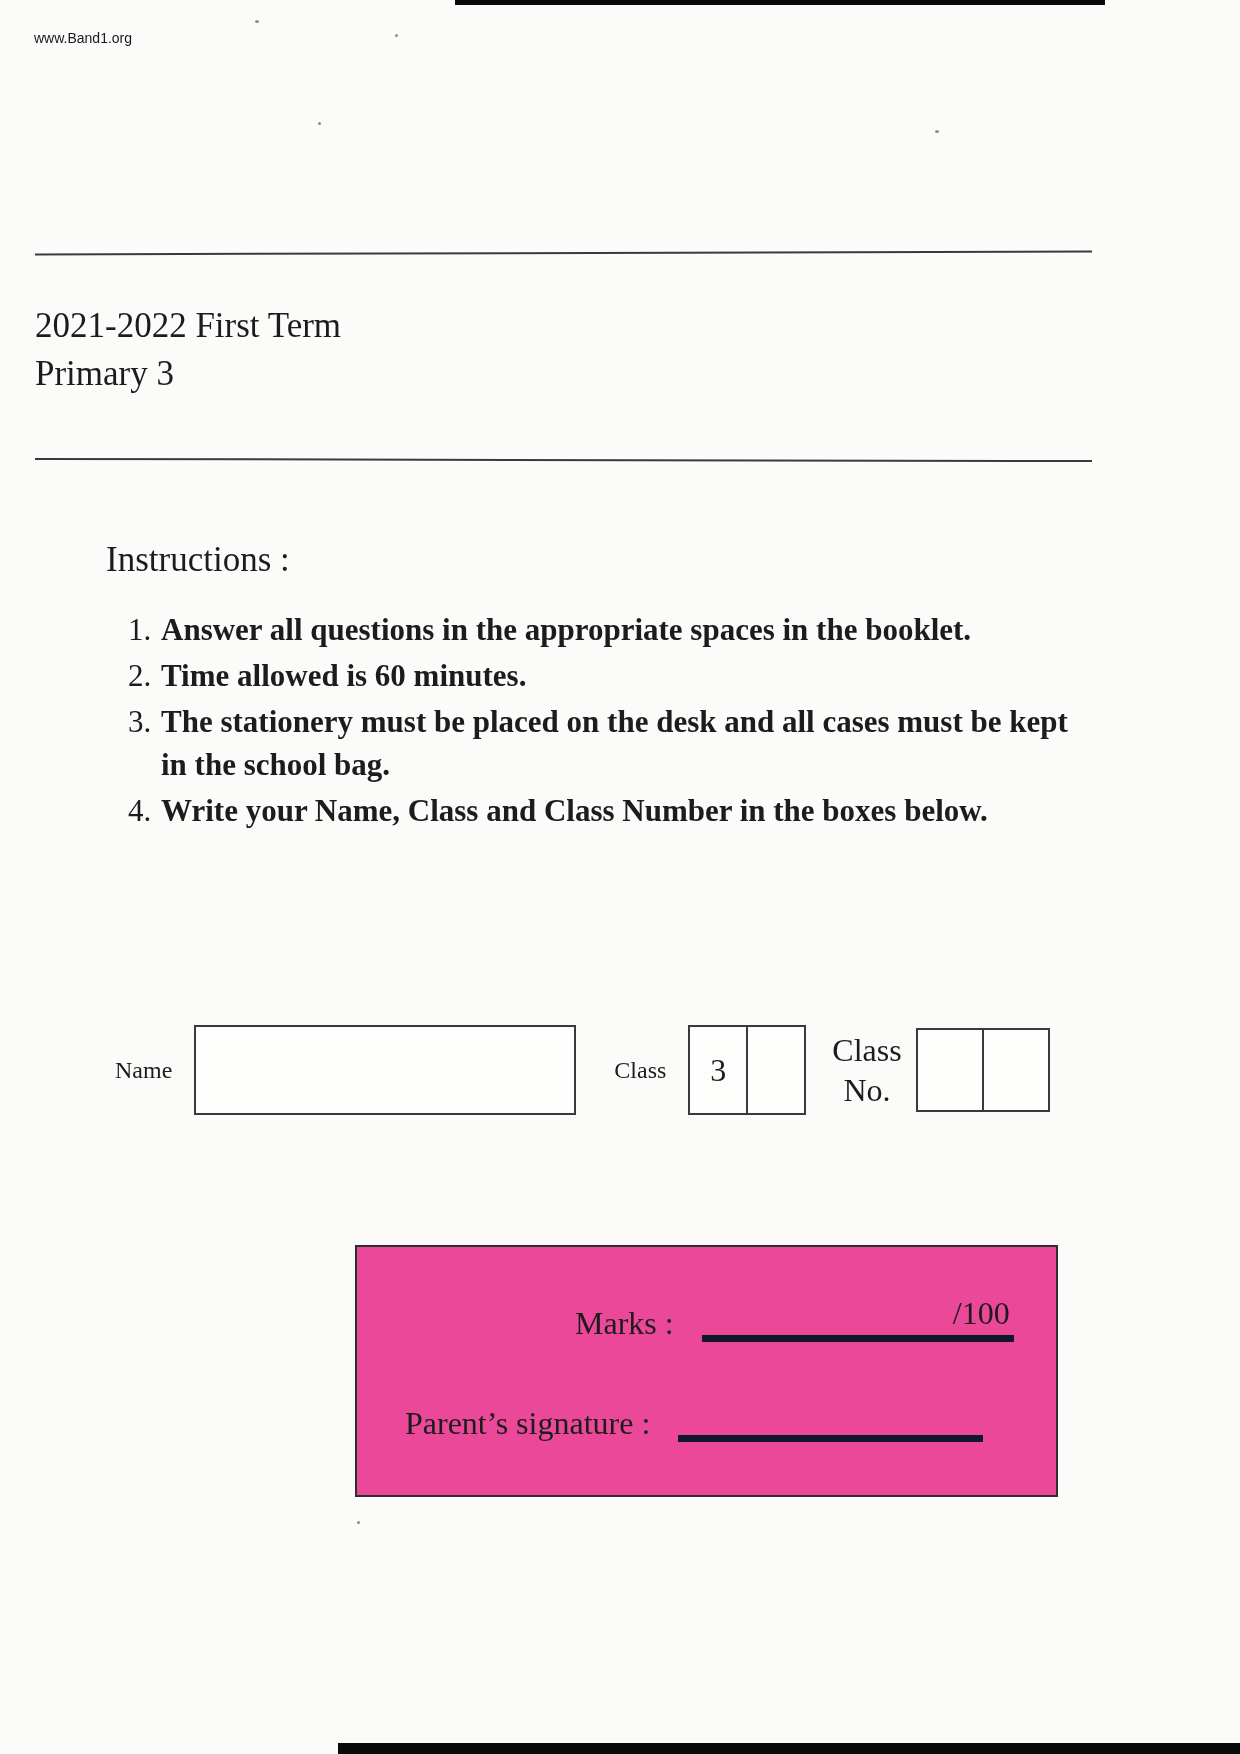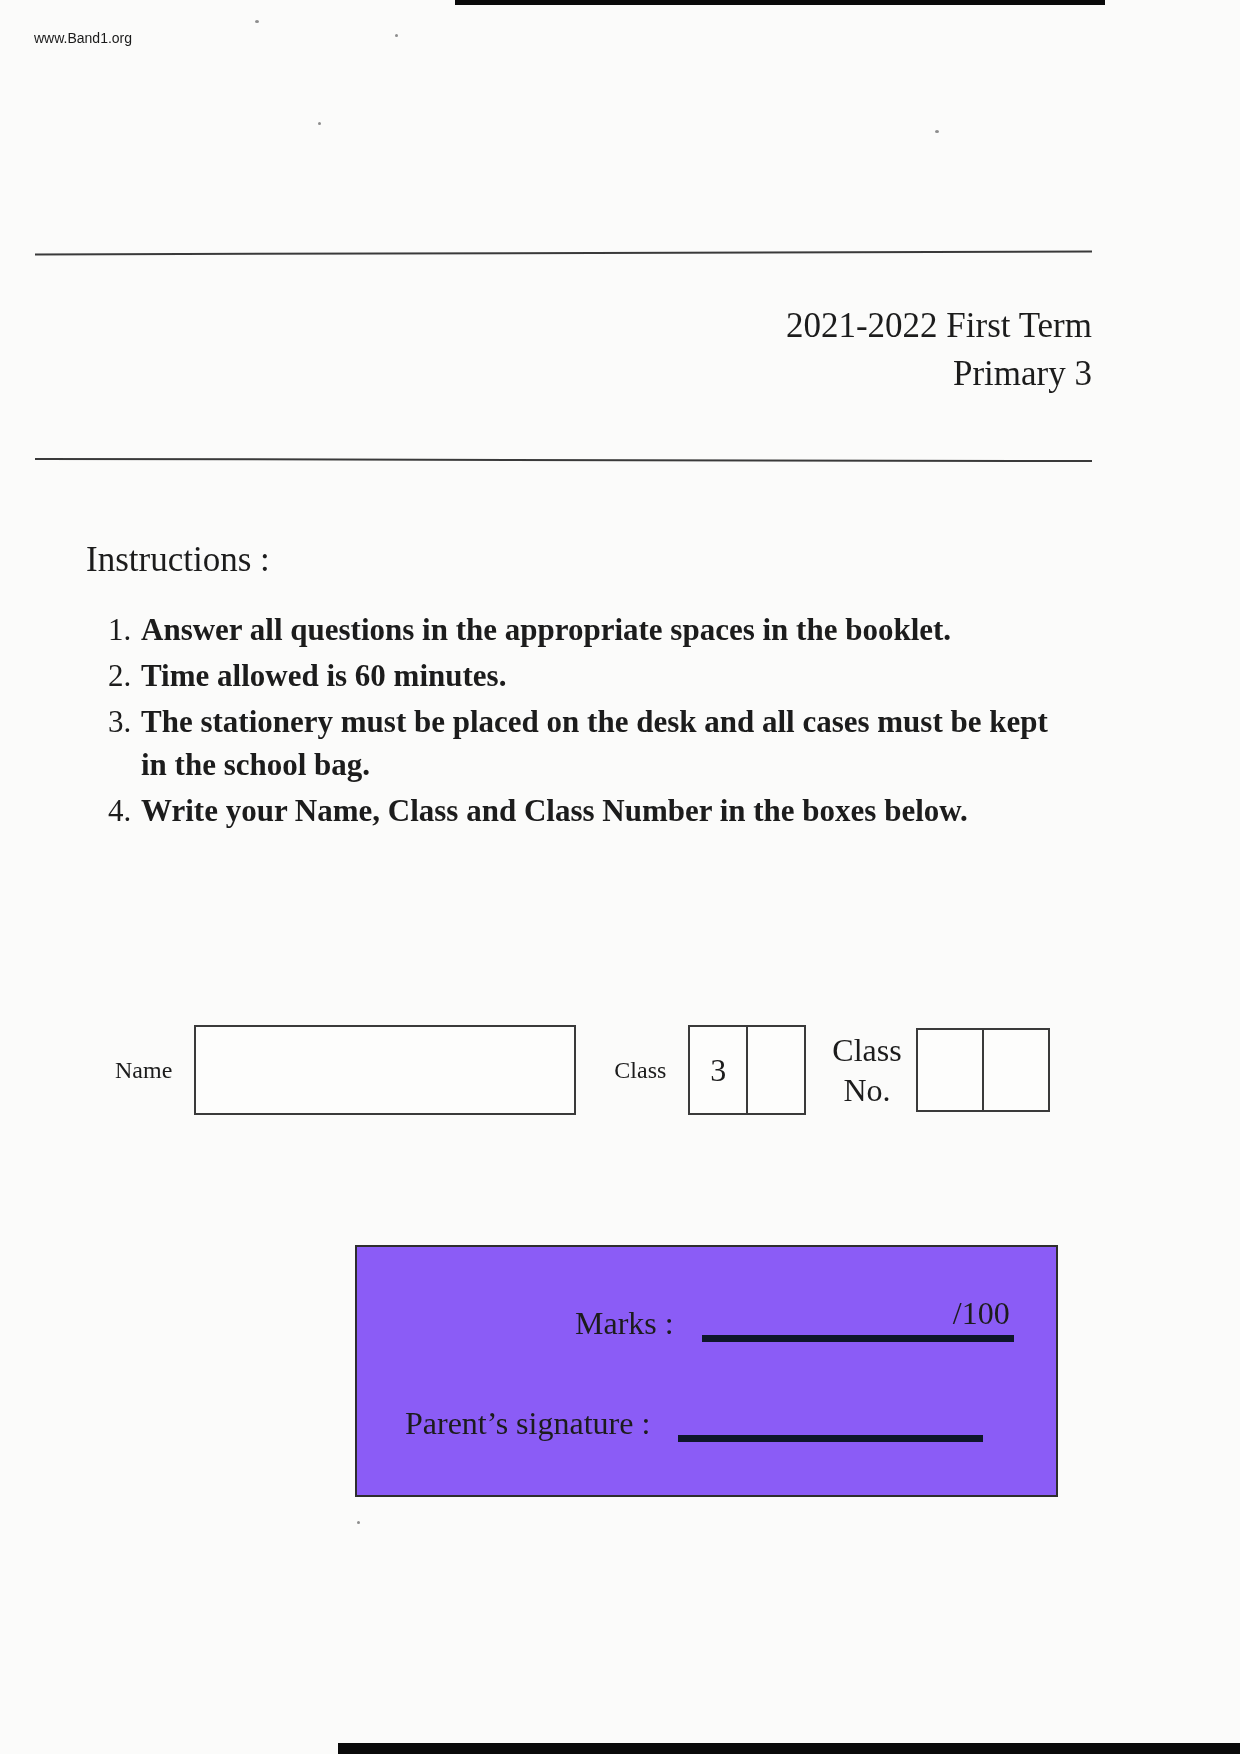--- a/index.html
+++ b/index.html
@@ -41,28 +41,28 @@
     height: 2px;
     background: #3a3a3a;
   }
   .rule1 { top: 252px; transform: rotate(-0.15deg); }
   .rule2 { top: 459px; transform: rotate(0.12deg); }
   .title-block {
     position: absolute;
     top: 302px;
     left: 35px;
     width: 1057px;
-    text-align: right;
+    text-align: left;
     font-size: 35px;
     line-height: 48px;
   }
   .instructions {
     position: absolute;
     top: 540px;
-    left: 86px;
+    left: 106px;
     width: 990px;
   }
   .instructions-heading {
     font-size: 35px;
     margin-bottom: 28px;
   }
   .instr-item {
     display: flex;
     font-size: 31px;
     line-height: 43px;
@@ -136,21 +136,21 @@
     height: 80px;
   }
   .classno-box .cell + .cell { border-left: 2px solid #3a3a3a; }
   .marks-box {
     position: absolute;
     top: 1245px;
     left: 355px;
     width: 703px;
     height: 252px;
     border: 2px solid #2e2e2e;
-    background: #8b5cf6;
+    background: #ec4899;
     box-sizing: border-box;
   }
   .marks-row {
     position: absolute;
     left: 0;
     width: 100%;
     display: flex;
     align-items: flex-end;
     font-size: 32px;
   }

